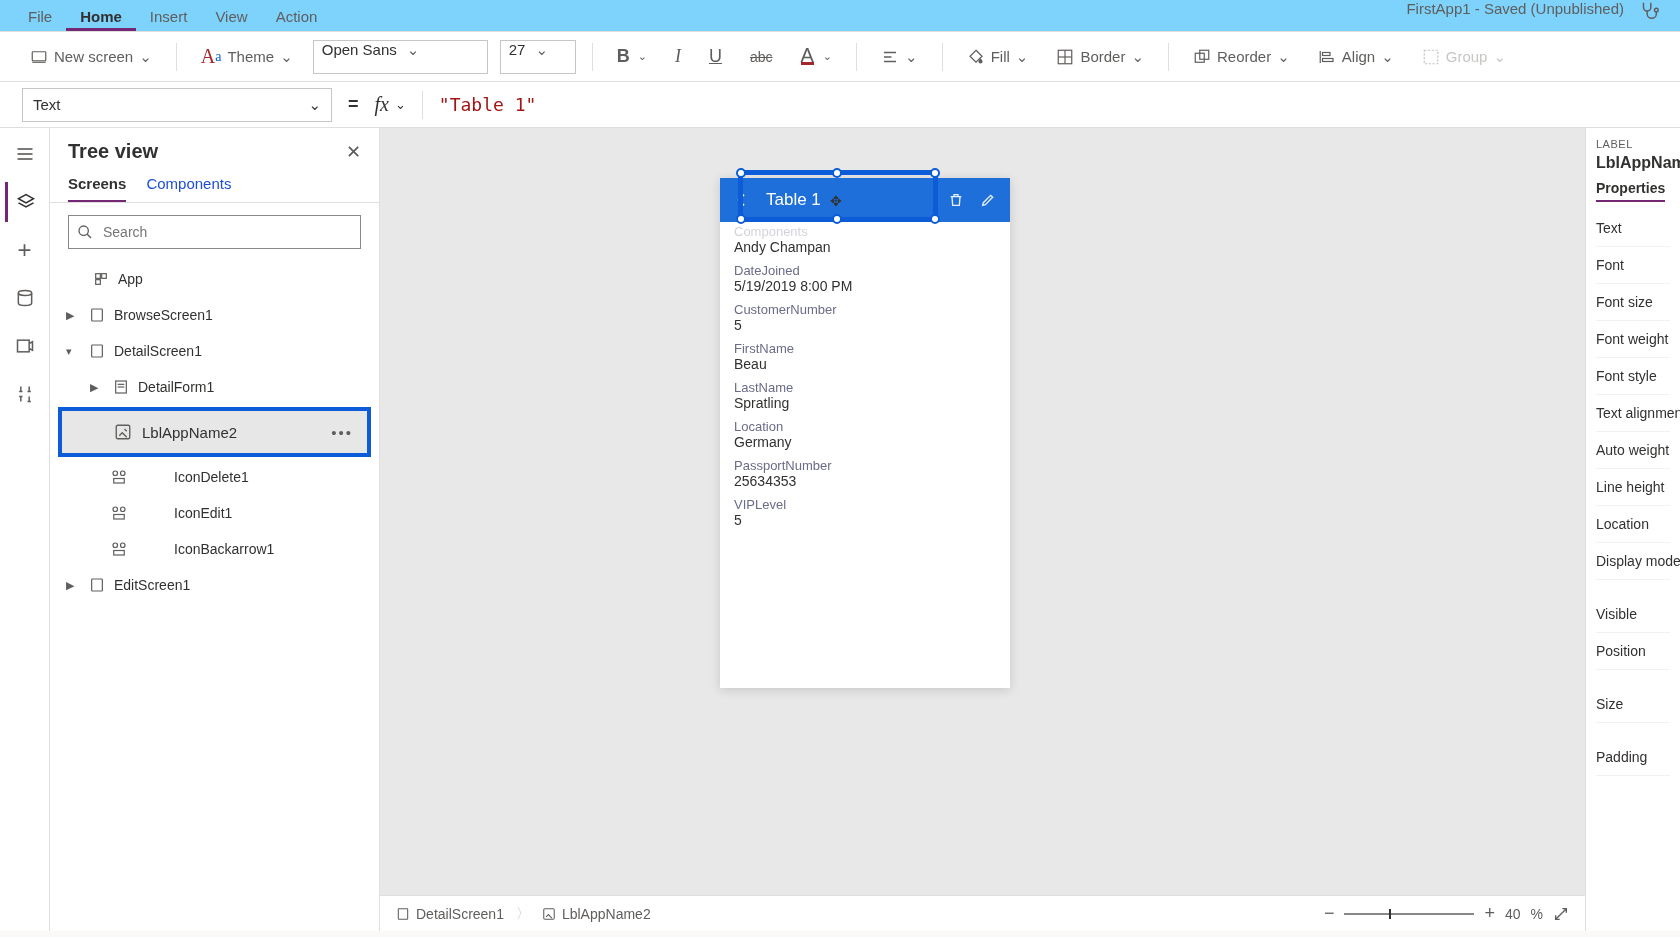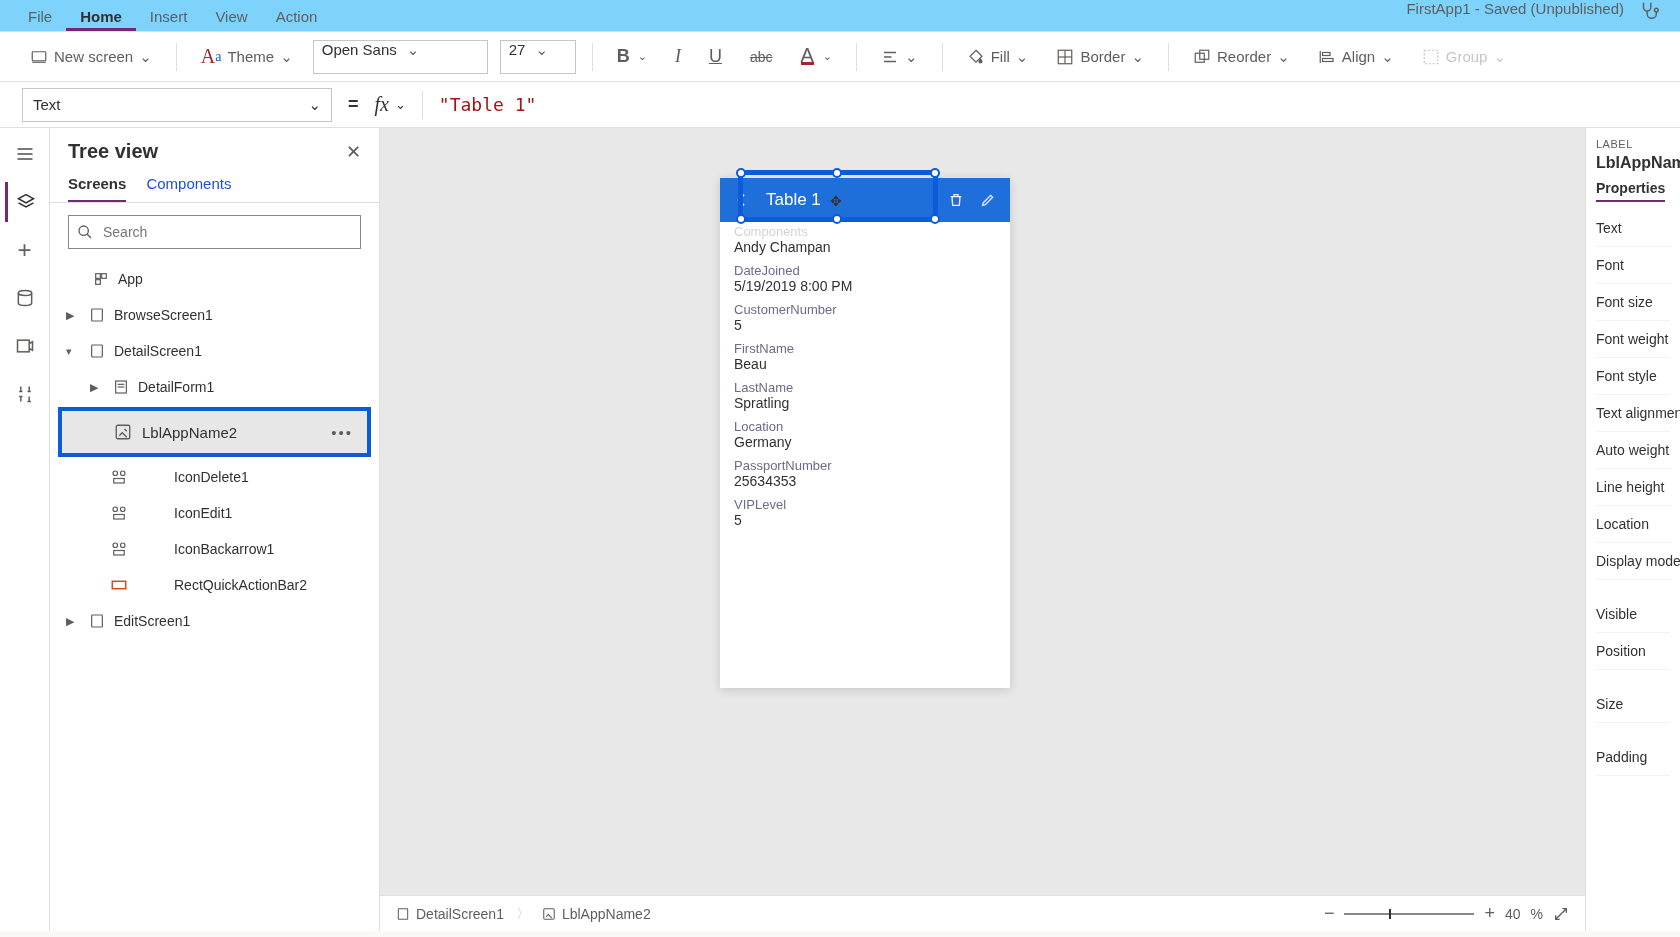--- a/index.html
+++ b/index.html
@@ -560,28 +560,20 @@
       </div>
       <div class="tree-row tree-indent-3">
         <span class="ticon">
             <svg width="18" height="18" viewBox="0 0 24 24" fill="none" stroke="#605e5c" stroke-width="1.6">
               <circle cx="7" cy="7" r="3"></circle>
               <circle cx="17" cy="7" r="3"></circle>
               <rect x="5" y="14" width="14" height="6"></rect>
             </svg>
           </span>
         <span>IconBackarrow1</span>
-      </div>
-      <div class="tree-row tree-indent-3">
-        <span class="ticon">
-            <svg width="18" height="18" viewBox="0 0 24 24" fill="none" stroke="#d83b01" stroke-width="1.8">
-              <rect x="3" y="7" width="18" height="10"></rect>
-            </svg>
-          </span>
-        <span>RectQuickActionBar2</span>
       </div>
       <div class="tree-row">
         <span class="chev">▶</span>
         <span class="ticon">
             <svg width="16" height="16" viewBox="0 0 24 24" fill="none" stroke="#605e5c" stroke-width="1.8">
               <rect x="4" y="3" width="16" height="18" rx="1"></rect>
             </svg>
           </span>
         <span>EditScreen1</span>
       </div>

